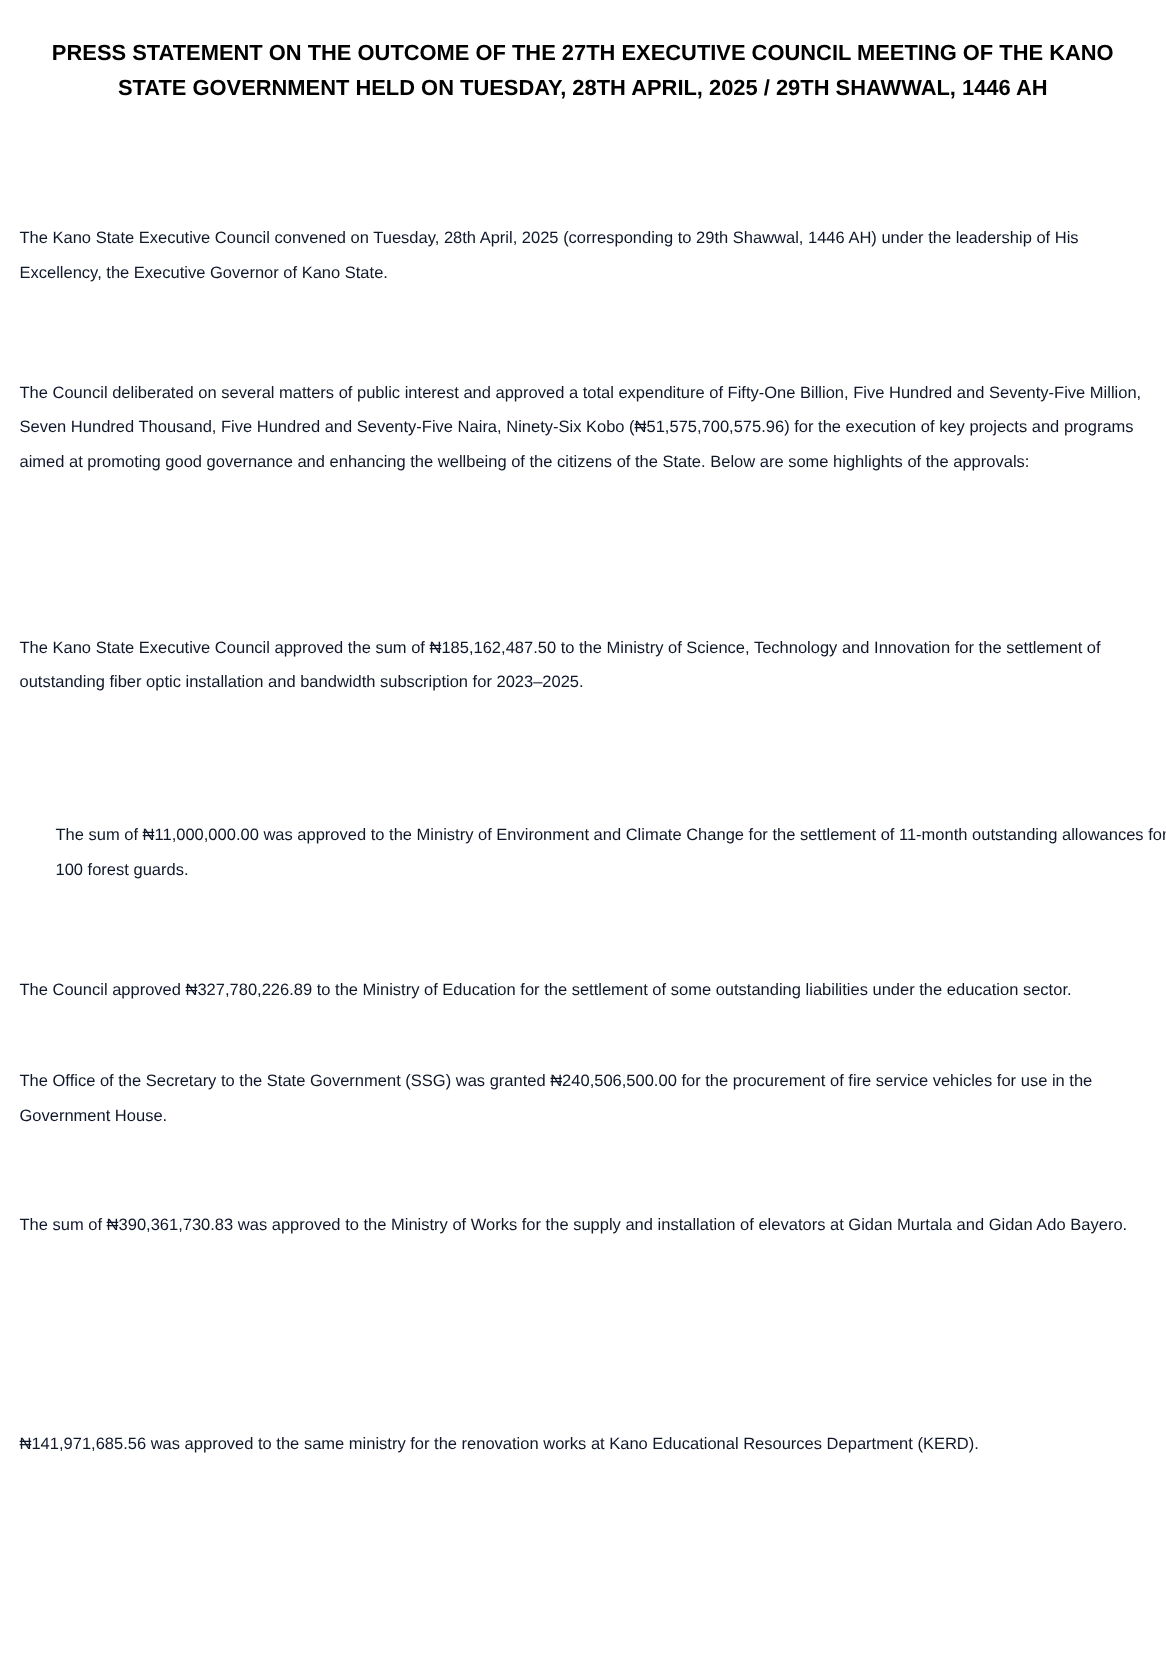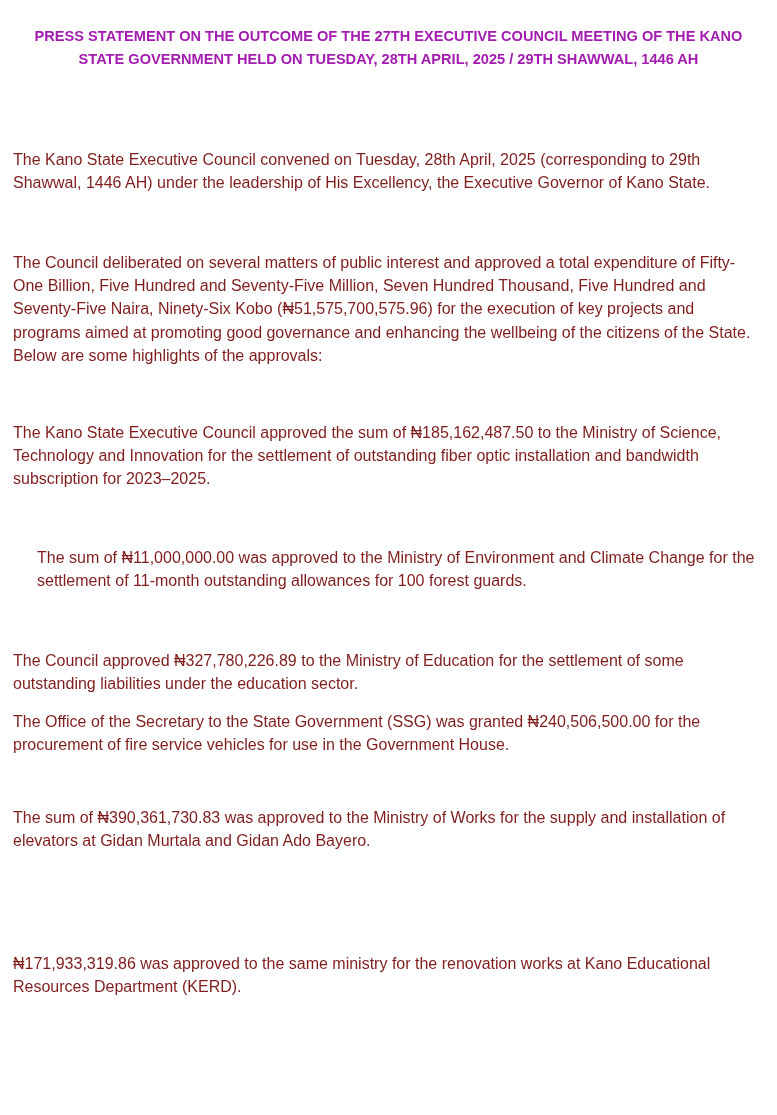--- a/index.html
+++ b/index.html
@@ -24,40 +24,40 @@
     }
     .title {
       position: absolute;
       left: 14px;
       width: 749px;
       top: 25px;
       text-align: center;
       font-weight: bold;
       font-size: 14.6px;
       line-height: 22.5px;
-      color: #a21caf;
+      color: #000000;
       margin: 0;
     }
     .para {
       position: absolute;
       left: 13px;
       width: 752px;
       margin: 0;
-      font-size: 16px;
+      font-size: 11px;
       line-height: 23.2px;
-      color: #7f1d1d;
+      color: #0f172a;
     }
   </style>
 </head>
 <body>
 
 <div class="doc">
   <h1 class="title">PRESS STATEMENT ON THE OUTCOME OF THE 27TH EXECUTIVE COUNCIL MEETING OF THE KANO STATE GOVERNMENT HELD ON TUESDAY, 28TH APRIL, 2025 / 29TH SHAWWAL, 1446 AH</h1>
 
   <p class="para" style="top:148px;">The Kano State Executive Council convened on Tuesday, 28th April, 2025 (corresponding to 29th Shawwal, 1446 AH) under the leadership of His Excellency, the Executive Governor of Kano State.</p>
   <p class="para" style="top:251px;">The Council deliberated on several matters of public interest and approved a total expenditure of Fifty-One Billion, Five Hundred and Seventy-Five Million, Seven Hundred Thousand, Five Hundred and Seventy-Five Naira, Ninety-Six Kobo (₦51,575,700,575.96) for the execution of key projects and programs aimed at promoting good governance and enhancing the wellbeing of the citizens of the State. Below are some highlights of the approvals:</p>
   <p class="para" style="top:421px;">The Kano State Executive Council approved the sum of ₦185,162,487.50 to the Ministry of Science, Technology and Innovation for the settlement of outstanding fiber optic installation and bandwidth subscription for 2023–2025.</p>
   <p class="para" style="top:546px;margin-left:24px;">The sum of ₦11,000,000.00 was approved to the Ministry of Environment and Climate Change for the settlement of 11-month outstanding allowances for 100 forest guards.</p>
   <p class="para" style="top:649px;">The Council approved ₦327,780,226.89 to the Ministry of Education for the settlement of some outstanding liabilities under the education sector.</p>
   <p class="para" style="top:710px;">The Office of the Secretary to the State Government (SSG) was granted ₦240,506,500.00 for the procurement of fire service vehicles for use in the Government House.</p>
   <p class="para" style="top:806px;">The sum of ₦390,361,730.83 was approved to the Ministry of Works for the supply and installation of elevators at Gidan Murtala and Gidan Ado Bayero.</p>
-  <p class="para" style="top:952px;">₦171,933,319.86 was approved to the same ministry for the renovation works at Kano Educational Resources Department (KERD).</p>
+  <p class="para" style="top:952px;">₦141,971,685.56 was approved to the same ministry for the renovation works at Kano Educational Resources Department (KERD).</p>
 </div>
 
 </body></html>

